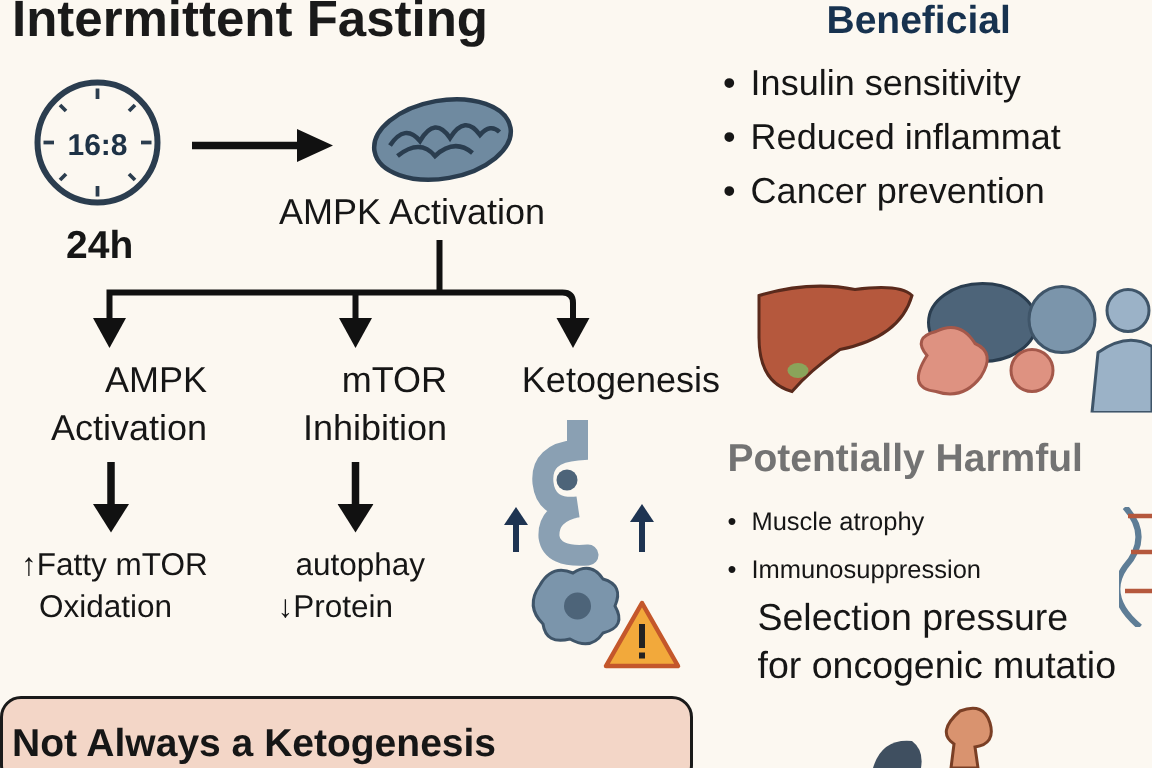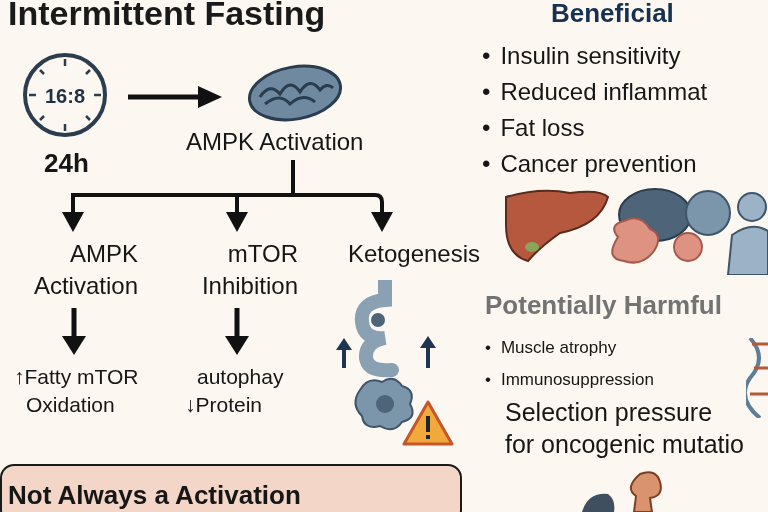--- a/index.html
+++ b/index.html
@@ -118,27 +118,26 @@
     <circle cx="55" cy="124" r="9" fill="#4d6479"></circle>
   </g>
   <g>
     <polygon points="98,122 122,164 74,164" fill="#f2a93b" stroke="#c4572b" stroke-width="3" stroke-linejoin="round"></polygon>
     <rect x="96" y="136" width="4" height="16" fill="#222"></rect>
       <rect x="96" y="155" width="4" height="4" fill="#222"></rect>
   </g>
 </svg>
 
 <div class="abs panel"></div>
-<div class="abs panel-title">Not Always a Activation</div>
+<div class="abs panel-title">Not Always a Ketogenesis</div>
 
 <div class="abs ben-title">Beneficial</div>
 <ul class="abs blist b1">
   <li>Insulin sensitivity</li>
   <li>Reduced inflammat</li>
-  <li>Fat loss</li>
   <li>Cancer prevention</li>
 </ul>
 
 <svg class="abs" style="left:500px;top:185px" width="268" height="90">
   <g>
     <path d="M6 12 Q40 2 70 8 Q100 4 108 12 Q100 40 60 48 Q40 62 28 76 Q6 70 6 40Z" fill="#b5583d" stroke="#5a2a1c" stroke-width="2"></path>
     <ellipse cx="32" cy="62" rx="7" ry="5" fill="#8aa45a"></ellipse>
   </g>
   <g>
     <ellipse cx="155" cy="30" rx="36" ry="26" fill="#4d6479" stroke="#2a3d4f" stroke-width="2"></ellipse>

